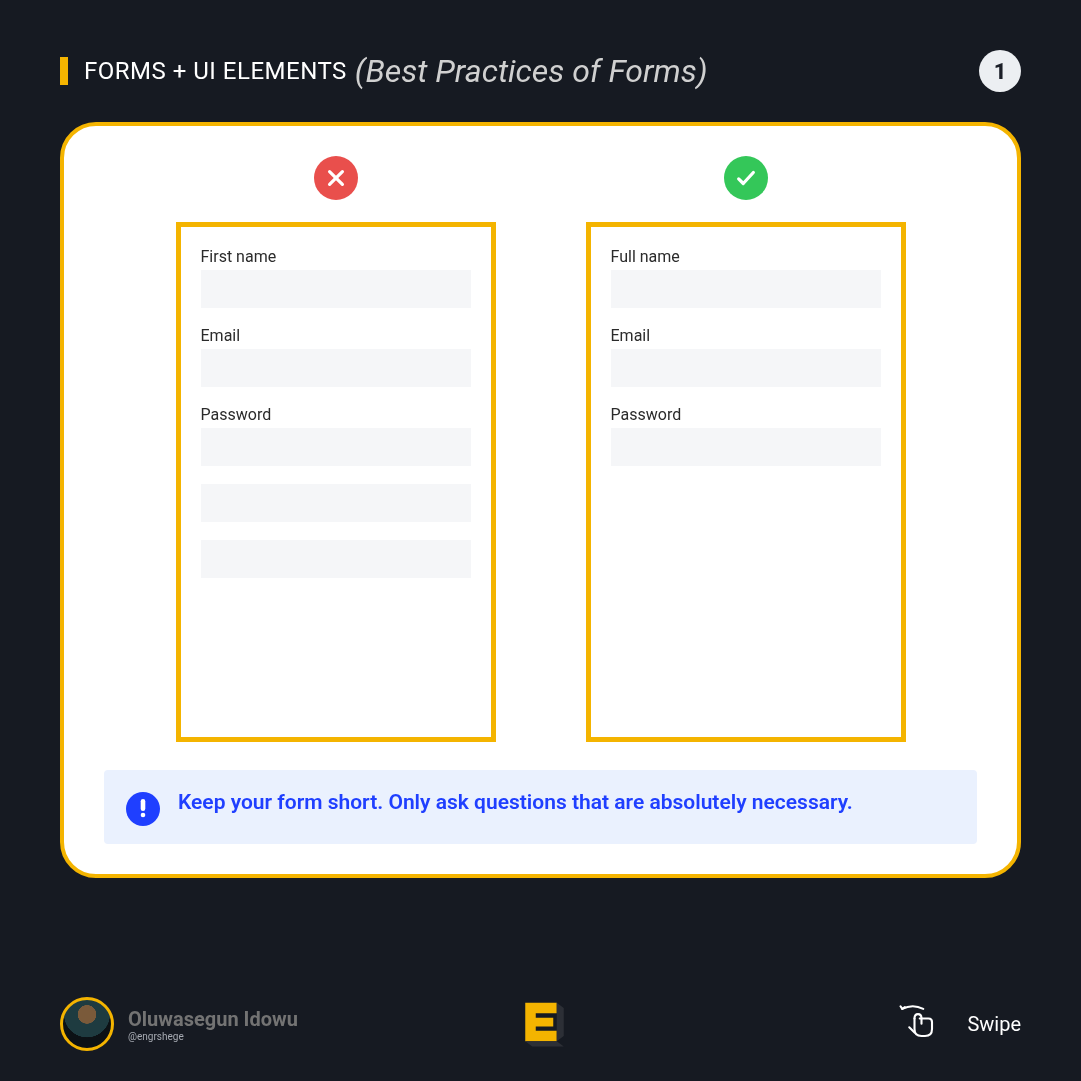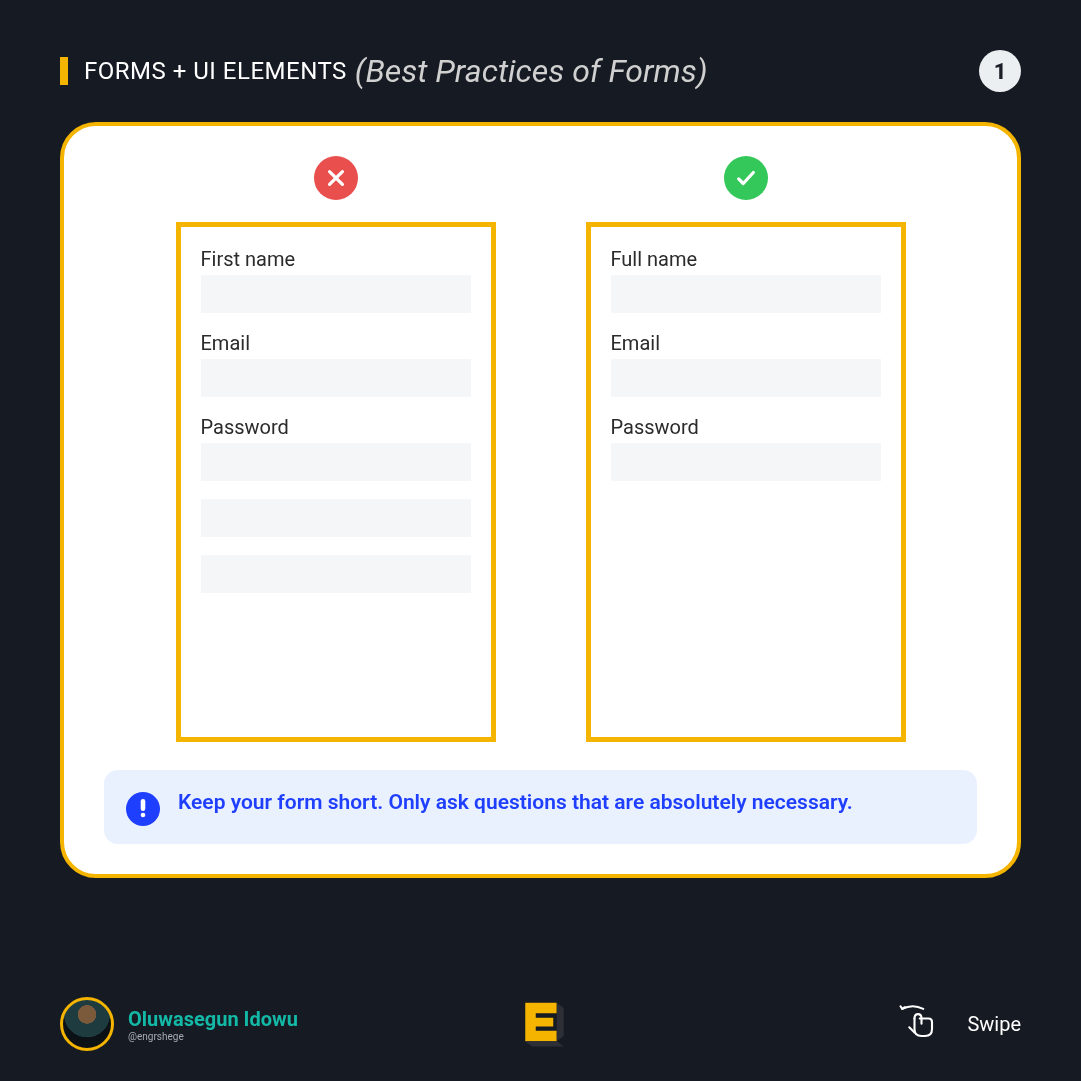--- a/index.html
+++ b/index.html
@@ -88,36 +88,36 @@
     width: 320px;
     height: 520px;
     padding: 20px 20px;
     overflow: hidden;
     background: #fff;
   }
   .field {
     margin-bottom: 18px;
   }
   .field-label {
-    font-size: 20px;
+    font-size: 16px;
     color: #2b2b2b;
     display: block;
     margin-bottom: 4px;
   }
   .field-input {
     width: 100%;
     height: 38px;
     background: #f5f6f8;
     border: none;
   }
   
   .tip {
     margin-top: 28px;
     background: #eaf1fe;
-    border-radius: 14px;
+    border-radius: 4px;
     padding: 18px 22px;
     display: flex;
     align-items: flex-start;
     gap: 18px;
   }
   .tip-icon {
     width: 34px;
     height: 34px;
     background: #1f3fff;
     border-radius: 50%;
@@ -145,21 +145,21 @@
     width: 54px;
     height: 54px;
     border-radius: 50%;
     border: 3px solid #f4b400;
     background: radial-gradient(circle at 50% 30%, #7a5a3a 0 22%, #1e3b40 23% 55%, #0c1115 56% 100%);
     margin-right: 14px;
   }
   .author-name {
     font-size: 20px;
     font-weight: 700;
-    color: #14b8a6;
+    color: #737373;
   }
   .author-handle {
     font-size: 10px;
     color: #a6aab2;
   }
   .logo {
     position: absolute;
     left: 50%;
     transform: translateX(-50%);
   }

